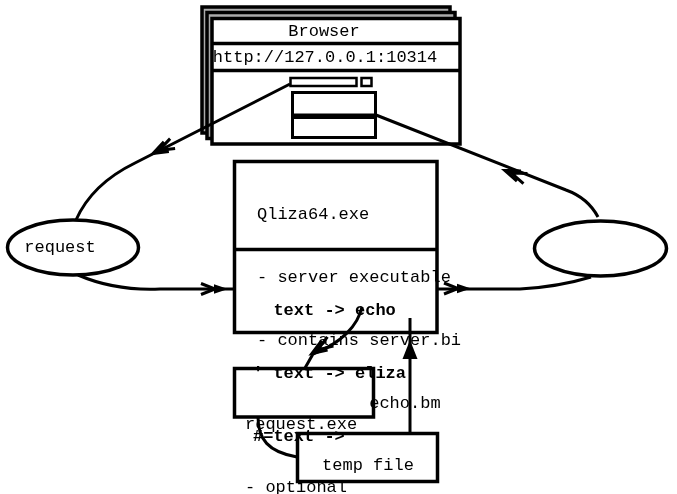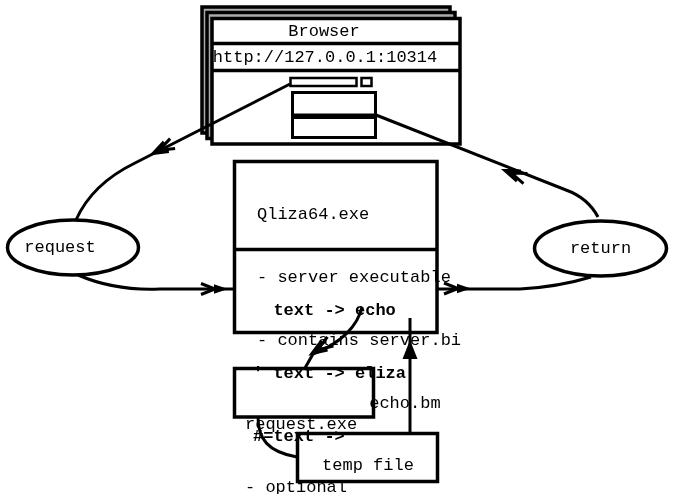--- a/index.html
+++ b/index.html
@@ -107,21 +107,20 @@
   </div>
 
   <div class="lbl" style="left:253px;top:258px;font-weight:bold;">
     <div>  text -&gt; echo</div>
     <div>' text -&gt; eliza</div>
     <div>#=text -&gt;</div>
   </div>
 
   <div class="lbl ctr" style="left:7px;top:237px;width:106px;">request</div>
 
-  <div class="lbl ctr" style="left:534px;top:238px;width:133px;">return</div>
 
   <div class="lbl" style="left:245px;top:372px;">
     <div>request.exe</div>
     <div>- optional</div>
   </div>
 
   <div class="lbl ctr" style="left:298px;top:447px;width:140px;margin-top:8px;">temp file</div>
 
 </div>
 

